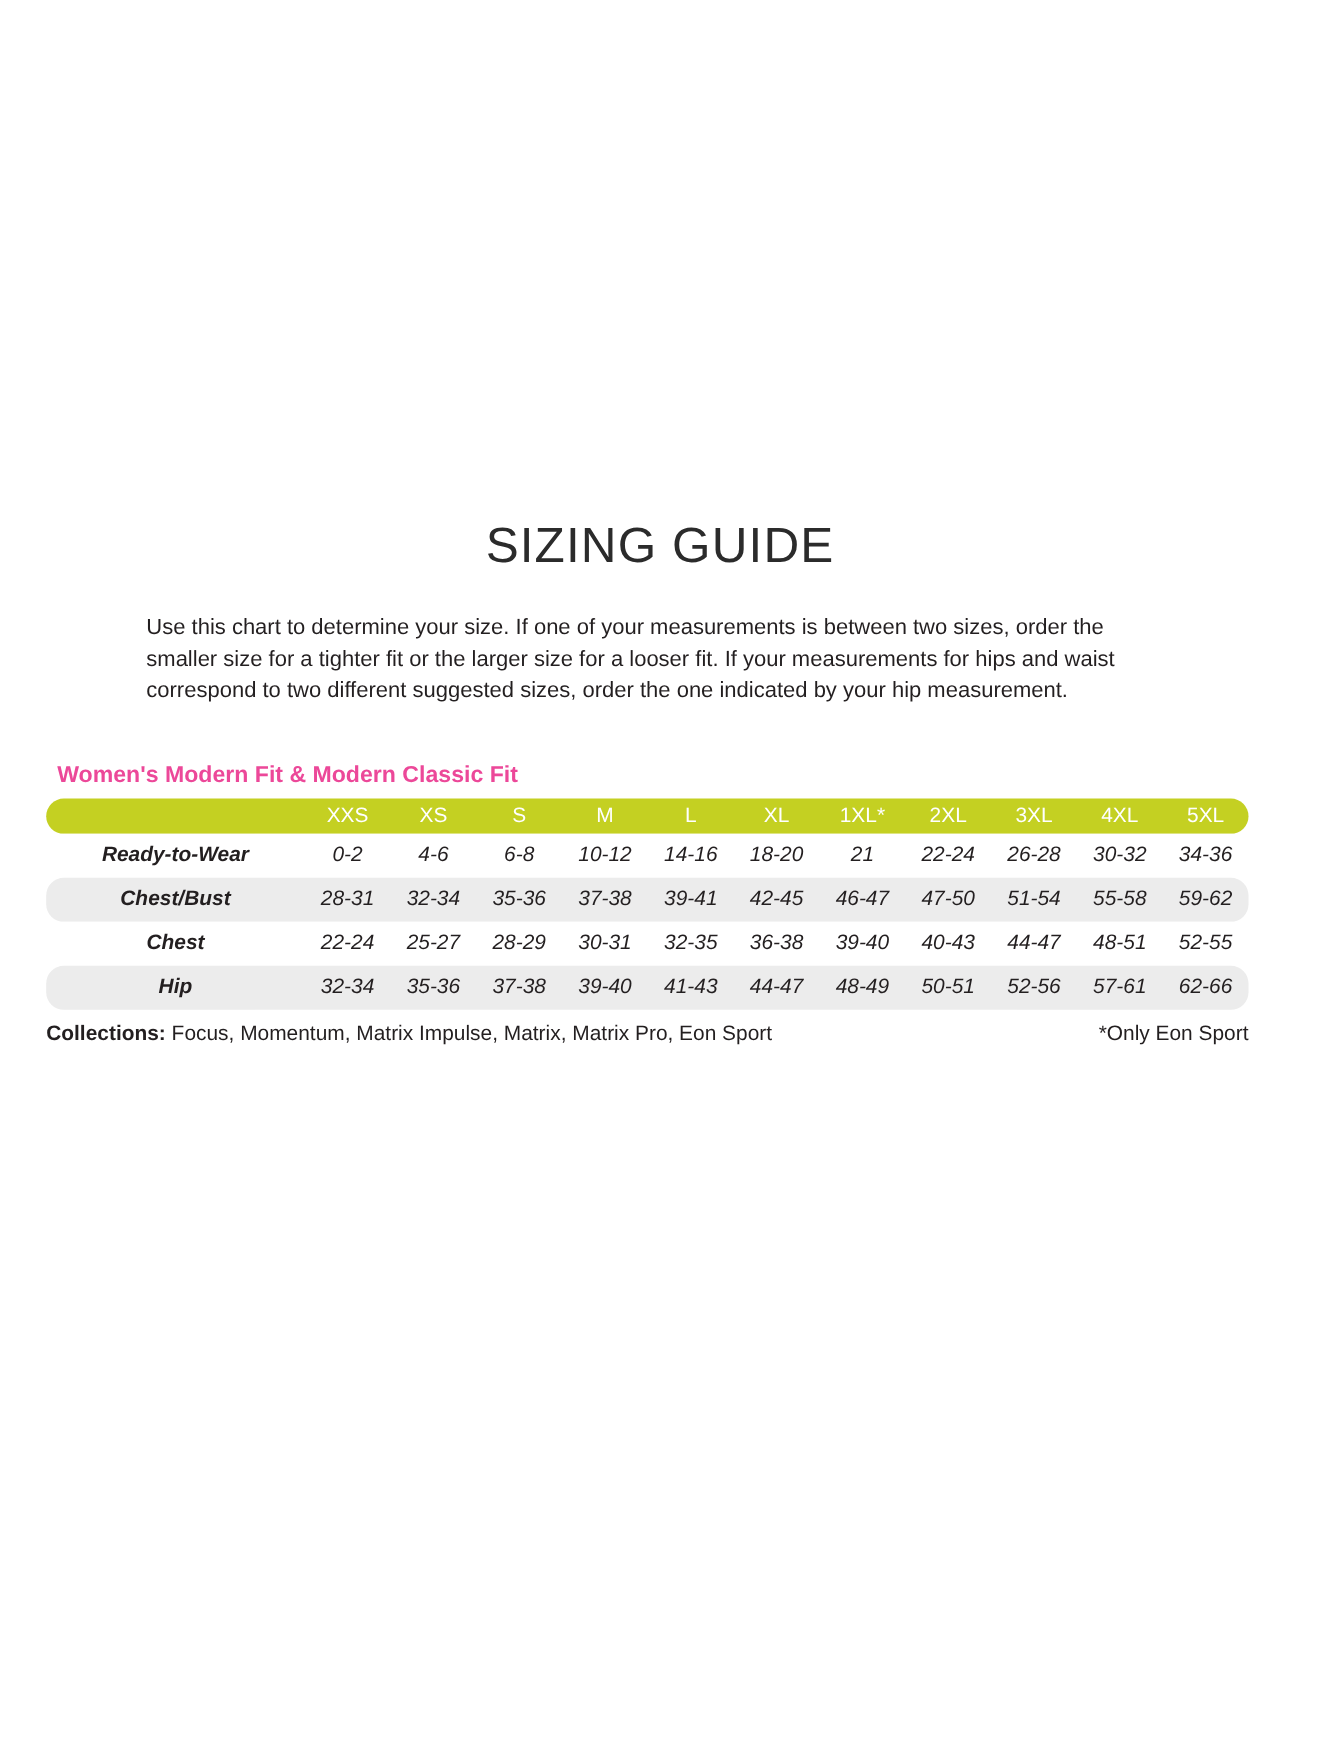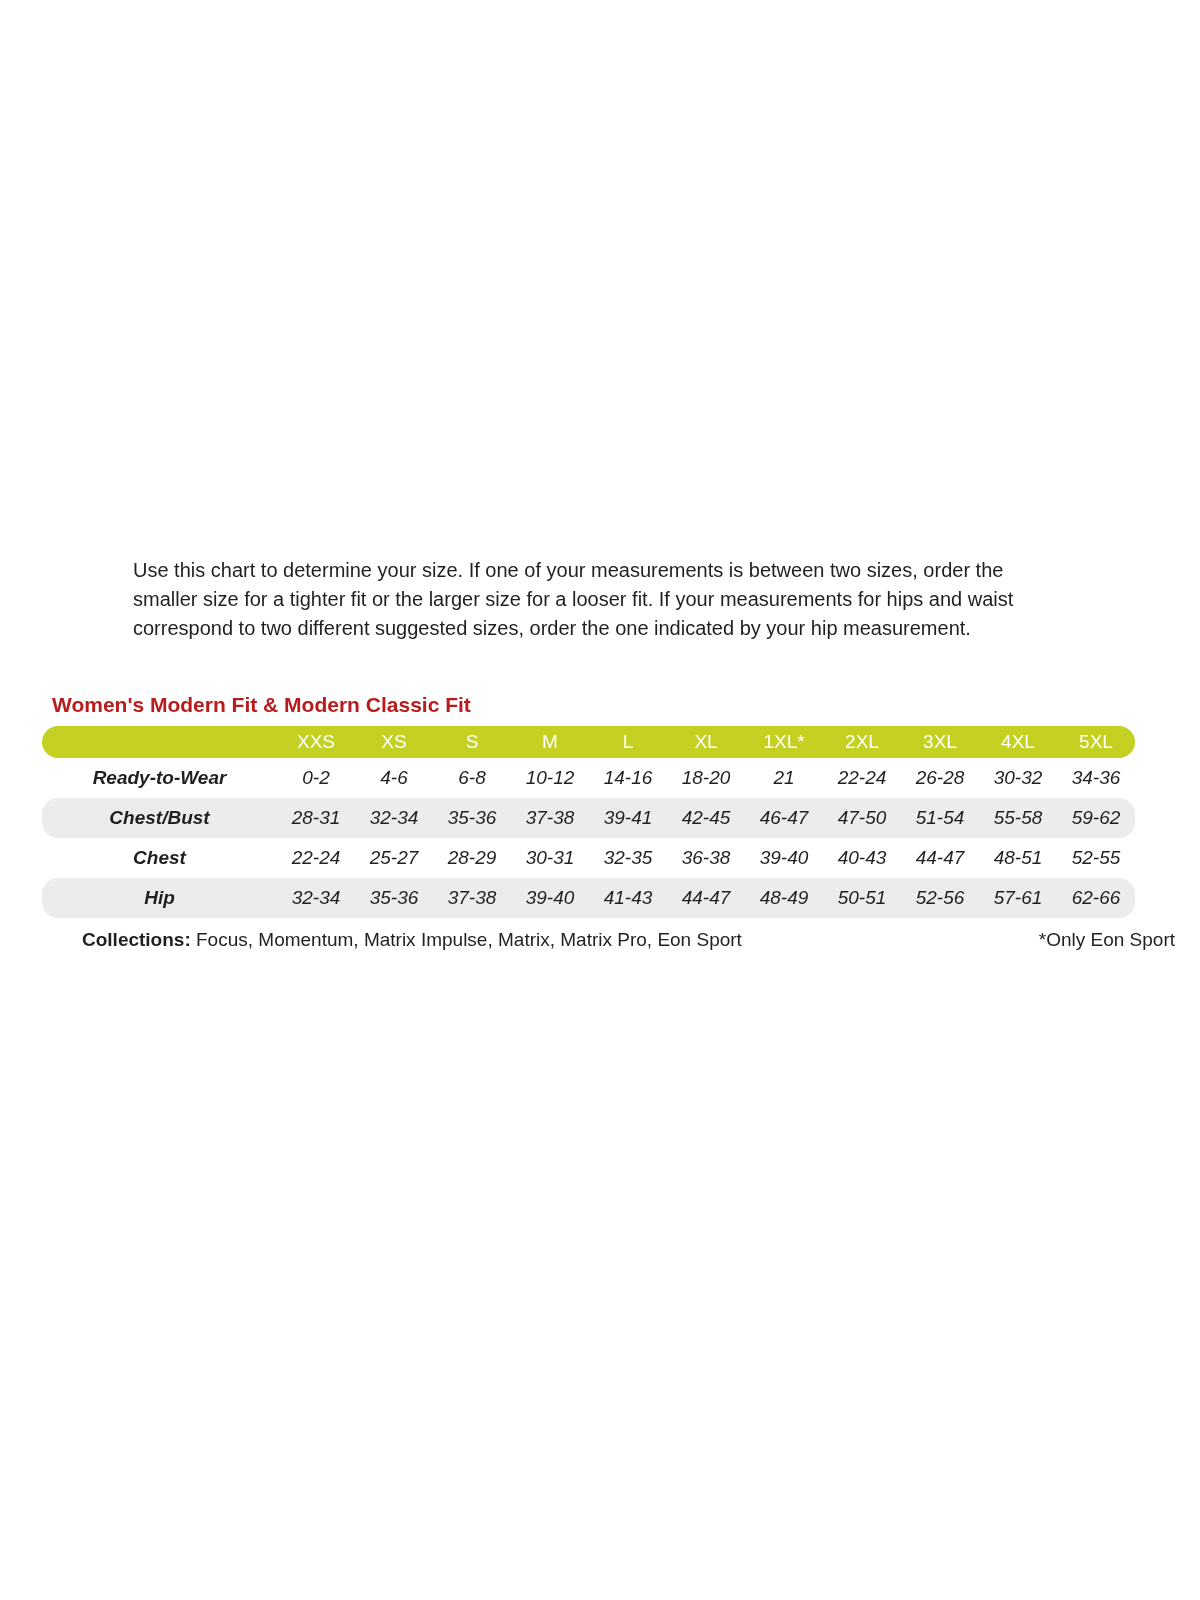--- a/index.html
+++ b/index.html
@@ -34,21 +34,21 @@
     font-size: 20px;
     line-height: 29px;
     color: #231f20;
   }
   .section-heading {
     position: absolute;
     top: 693px;
     left: 52px;
     font-size: 21px;
     font-weight: 700;
-    color: #b91c1c;
+    color: #ec4899;
   }
   .size-table {
     position: absolute;
     top: 726px;
     left: 42px;
     width: 1093px;
   }
   .thead, .trow {
     display: grid;
     grid-template-columns: 235px repeat(11, 1fr);
@@ -75,29 +75,29 @@
   .cell { white-space: nowrap; }
   .row-label { font-weight: 700; }
   .footer {
     position: absolute;
     top: 929px;
     left: 42px;
     width: 1093px;
     display: flex;
     justify-content: space-between;
     font-size: 19px;
-    margin-left: 40px;
   }
   .footer .bold { font-weight: 700; }
 </style>
 </head>
 <body>
 
 <div class="page">
 
+  <h1 class="title">SIZING GUIDE</h1>
 
   <p class="intro">Use this chart to determine your size. If one of your measurements is between two sizes, order the smaller size for a tighter fit or the larger size for a looser fit. If your measurements for hips and waist correspond to two different suggested sizes, order the one indicated by your hip measurement.</p>
 
   <h2 class="section-heading">Women's Modern Fit &amp; Modern Classic Fit</h2>
 
   <div class="size-table">
     <div class="thead" id="table-header">
         <div class="cell"></div>
         <div class="cell">XXS</div>
         <div class="cell">XS</div>

